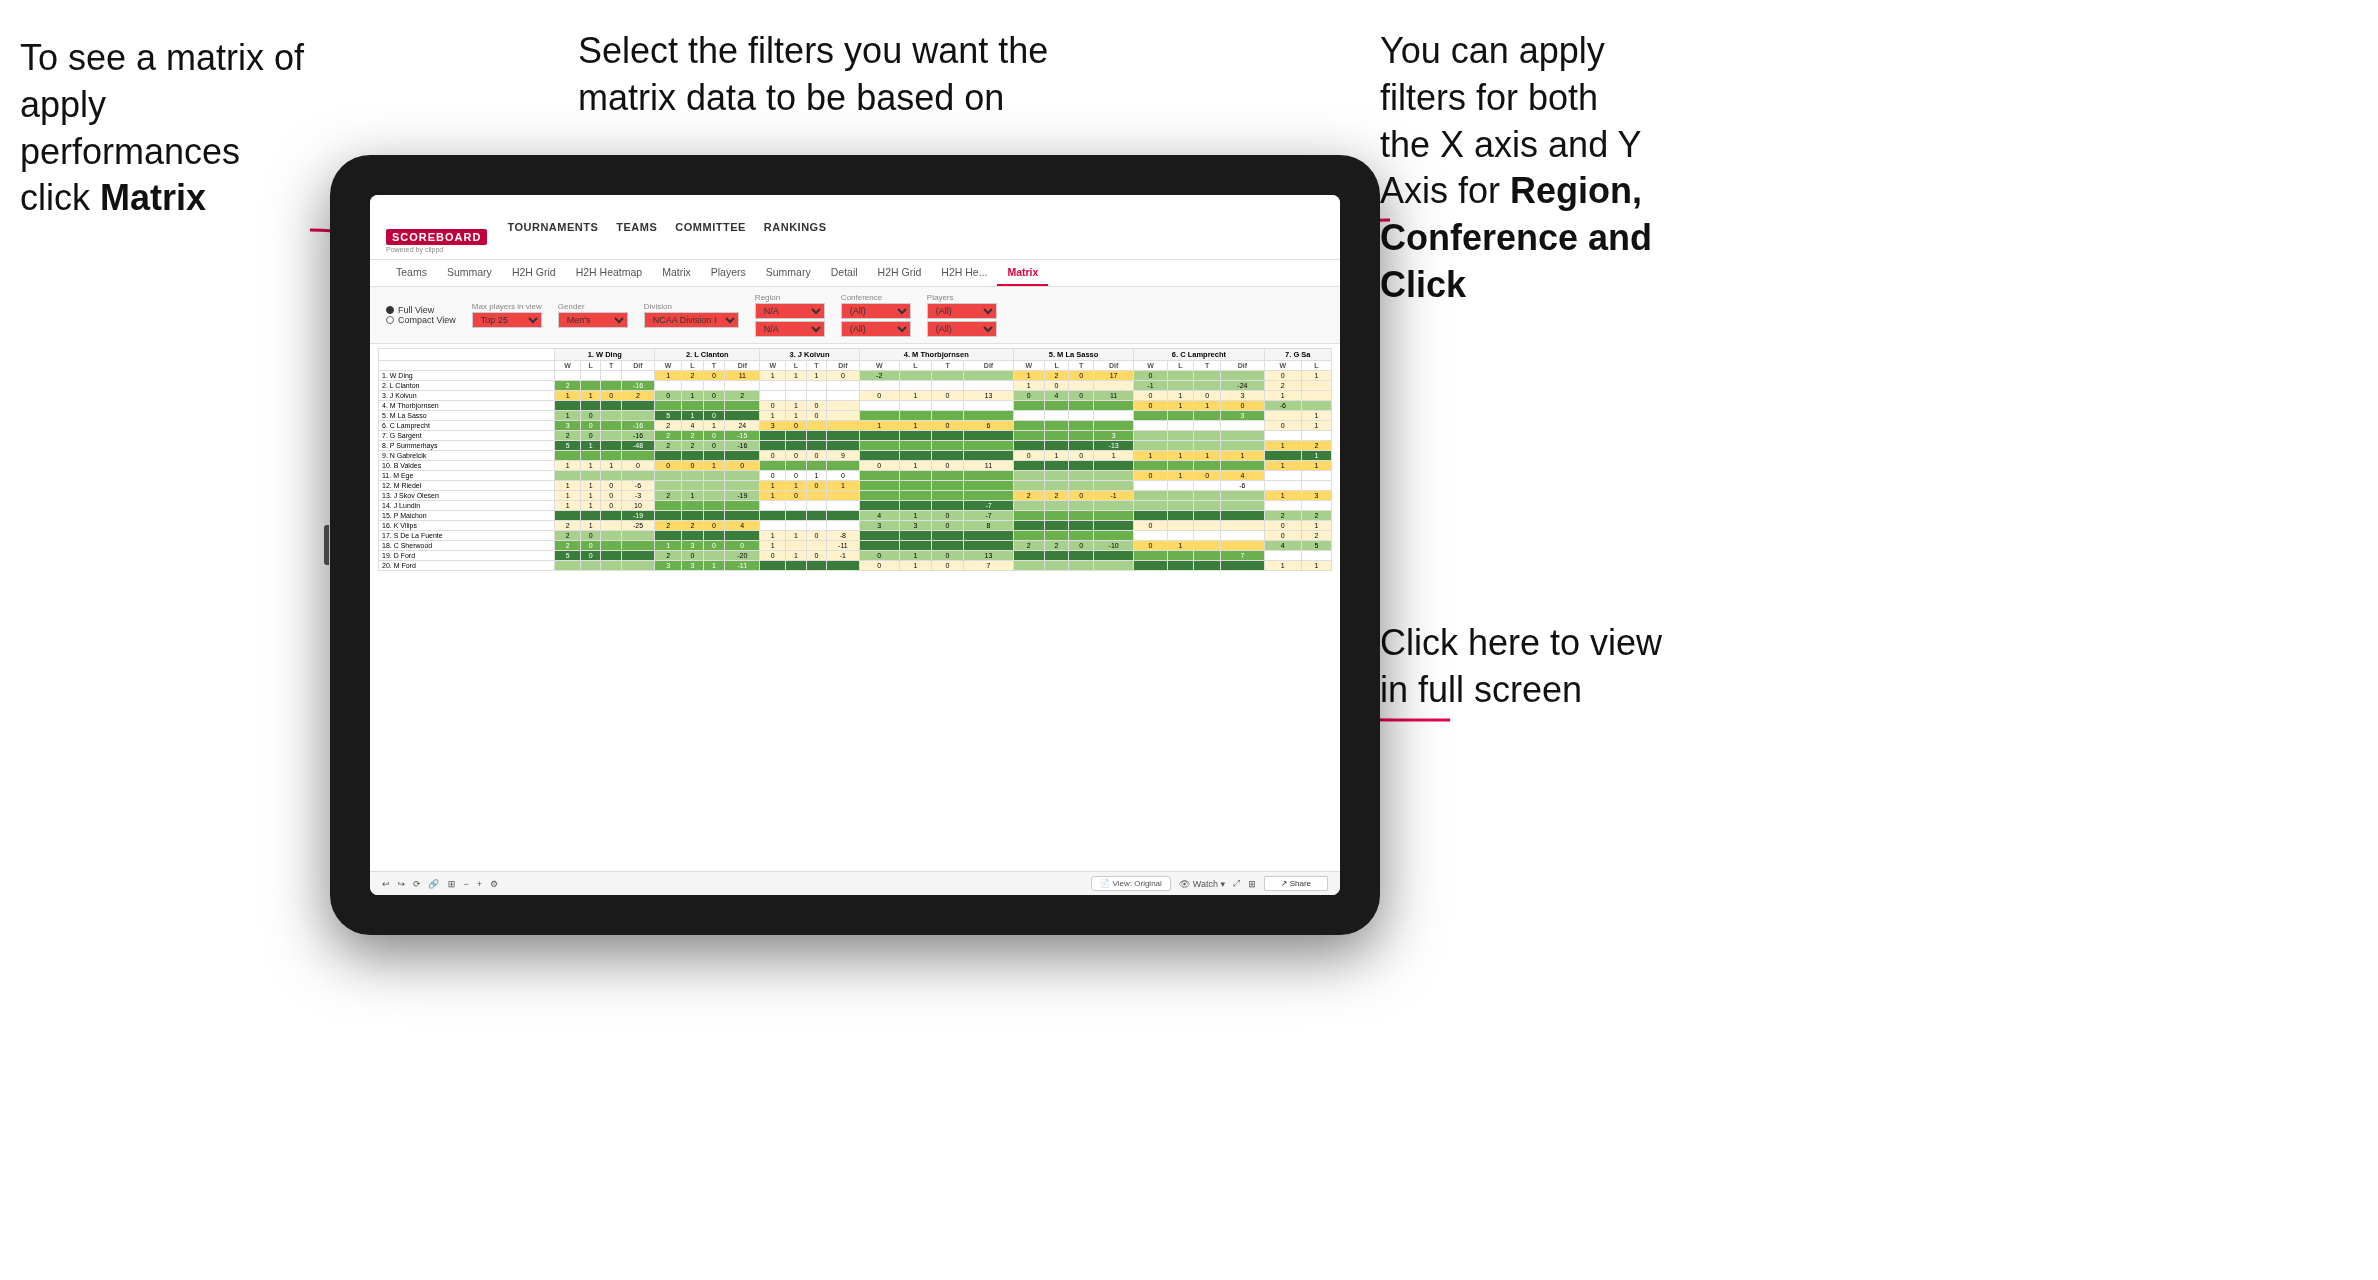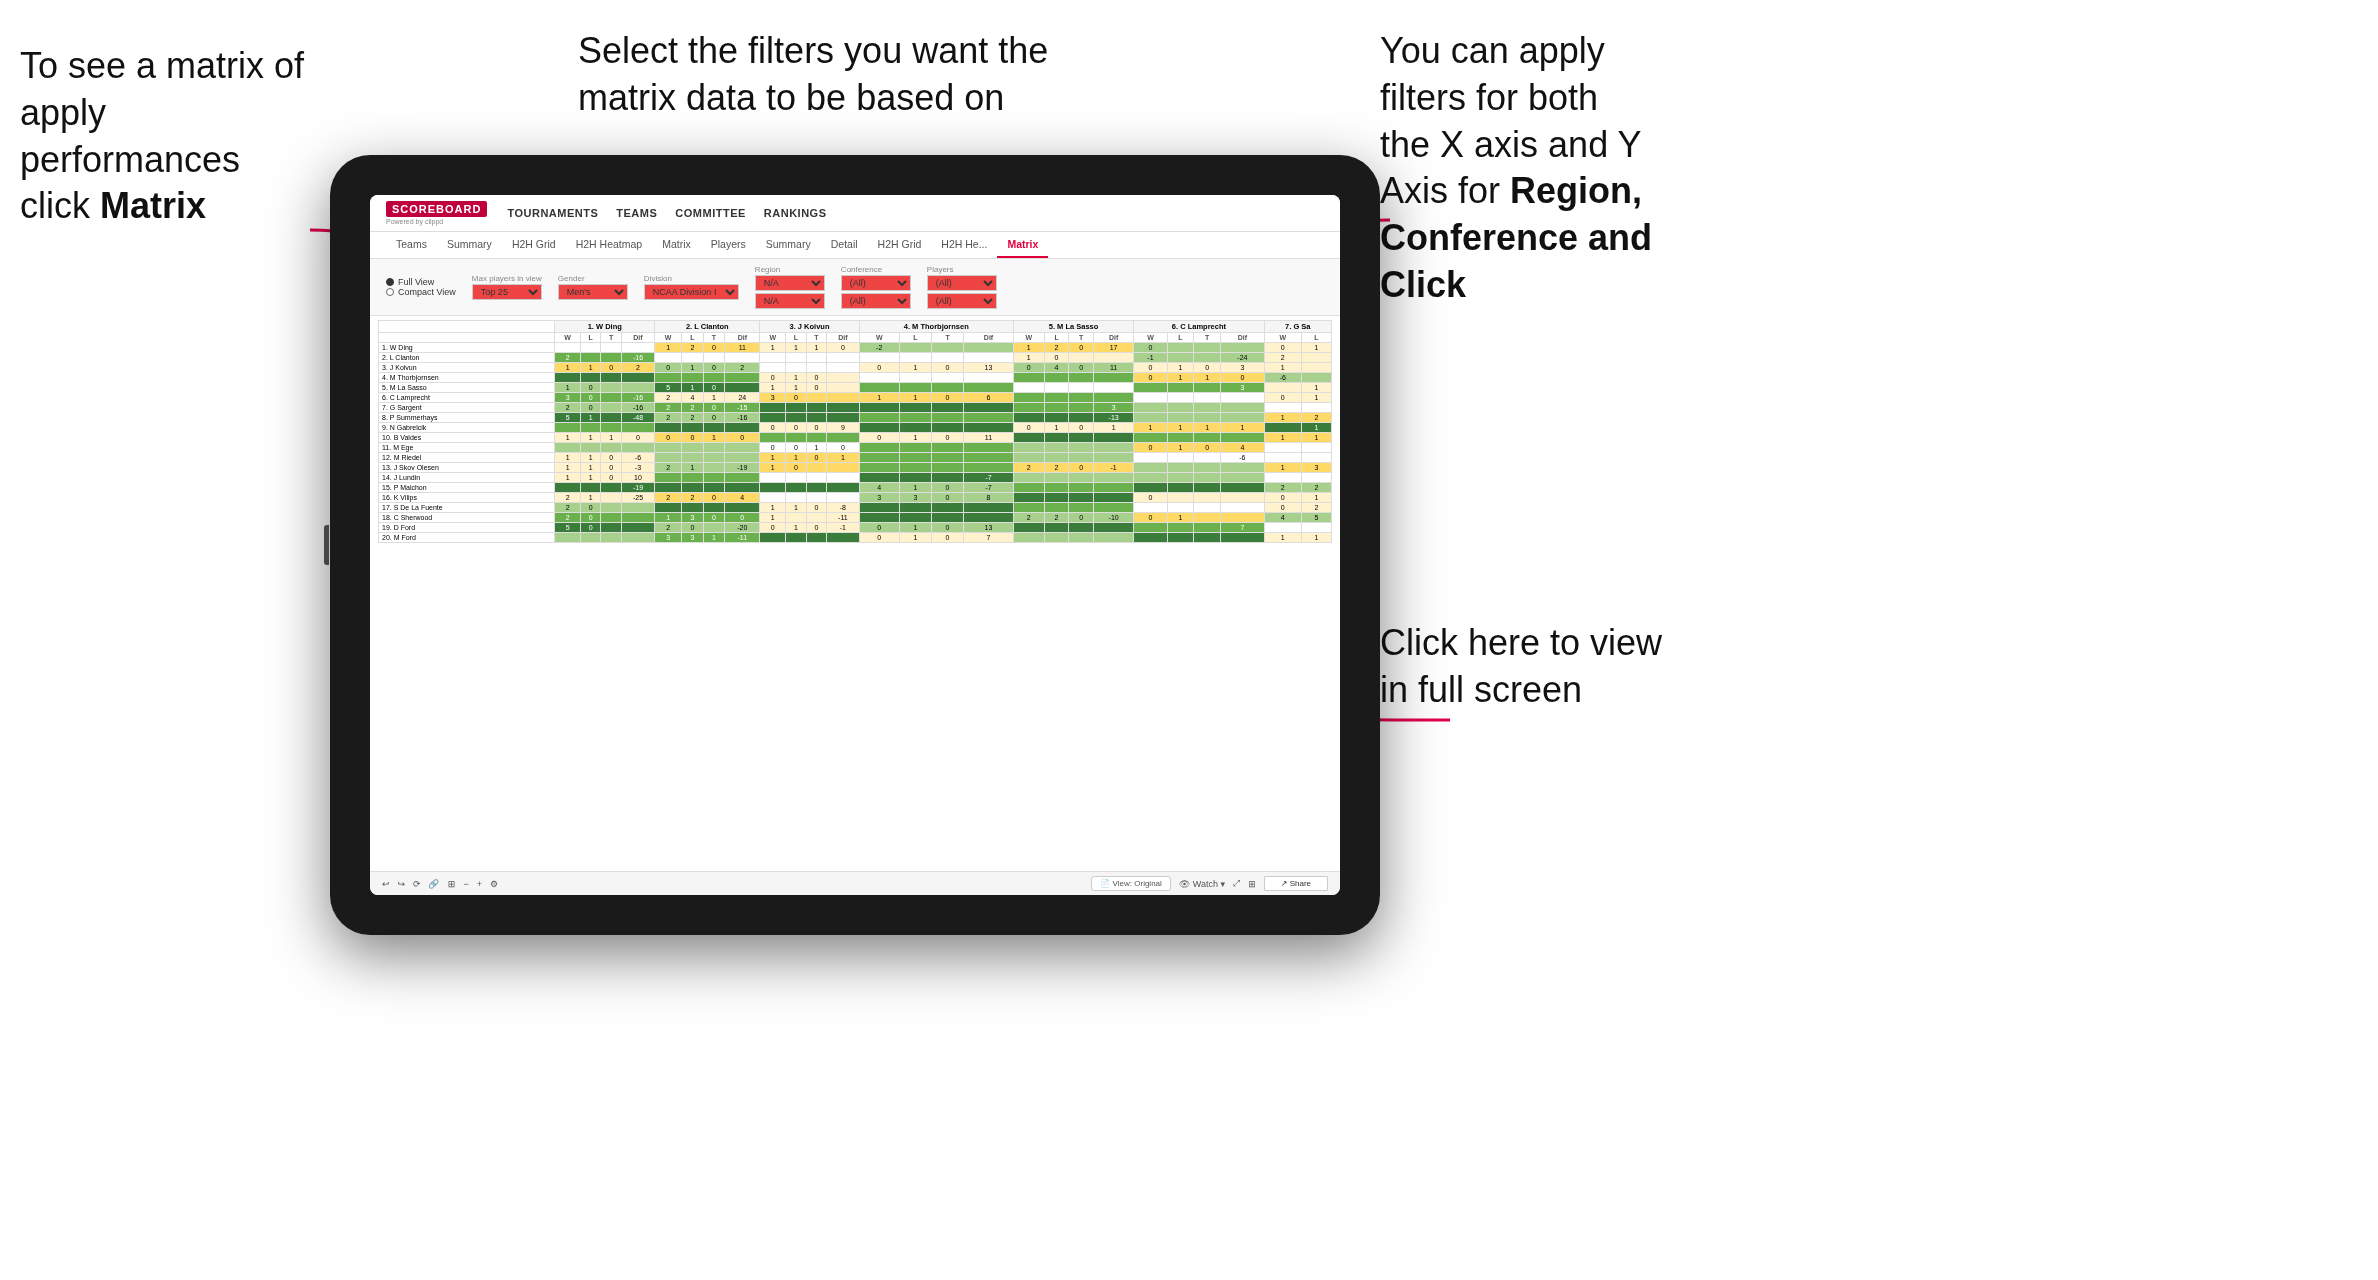--- a/index.html
+++ b/index.html
@@ -275,21 +275,21 @@
 
   <path d="M 310 230 C 450 230 500 330 660 345" stroke="#e0004a" stroke-width="3" fill="none" marker-end="url(#arrowhead-pink)"></path>
 
   <path d="M 900 175 C 900 230 880 280 870 310" stroke="#e0004a" stroke-width="3" fill="none" marker-end="url(#arrowhead-pink2)"></path>
 
   <path d="M 1390 220 C 1250 220 1100 300 1010 300" stroke="#e0004a" stroke-width="3" fill="none" marker-end="url(#arrowhead-pink3)"></path>
 
   <path d="M 1450 720 C 1300 720 1200 720 1060 698" stroke="#e0004a" stroke-width="3" fill="none" marker-end="url(#arrowhead-pink4)"></path>
 </svg>
 
-<div class="annotation" style="left:20px; top:35px; max-width:310px;margin-top:8px;">
+<div class="annotation" style="left:20px; top:35px; max-width:310px;">
   <span>To see a matrix of</span><br>
   <span>apply performances</span><br>
   <span>click </span><strong>Matrix</strong>
 </div>
 
 <div class="annotation" style="left:578px; top:28px; max-width:560px; text-align:left;">
   <span>Select the filters you want the</span><br>
   <span>matrix data to be based on</span>
 </div>
 
@@ -307,21 +307,21 @@
   <span>in full screen</span>
 </div>
 
 <div class="tablet">
   <div class="tablet-button"></div>
 
   <div class="tablet-screen">
 
     <div class="top-nav">
       <div style="display:flex;flex-direction:column;">
-        <div style="background:#c0003c;color:white;padding:2px 6px;font-size:11px;font-weight:900;letter-spacing:1px;border-radius:2px;">SCOREBOARD</div>
+        <div style="background:#c0003c;color:white;padding:2px 6px;font-size:11px;font-weight:900;letter-spacing:1px;border-radius:2px;margin-top:28px;">SCOREBOARD</div>
         <div style="font-size:7px;color:#888;margin-top:1px;">Powered by clippd</div>
       </div>
       <div class="nav-items">
         <span class="nav-item">TOURNAMENTS</span>
         <span class="nav-item">TEAMS</span>
         <span class="nav-item">COMMITTEE</span>
         <span class="nav-item">RANKINGS</span>
       </div>
     </div>
 

